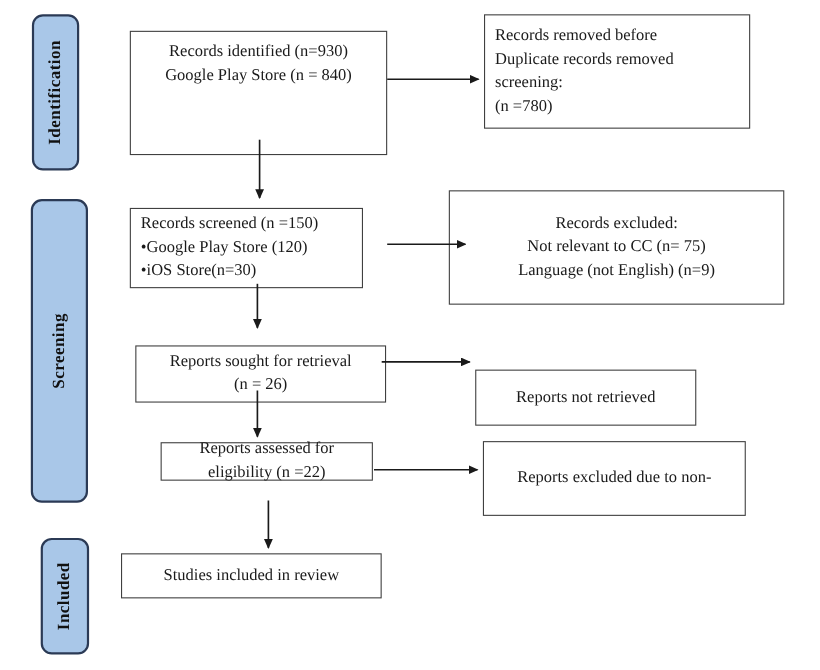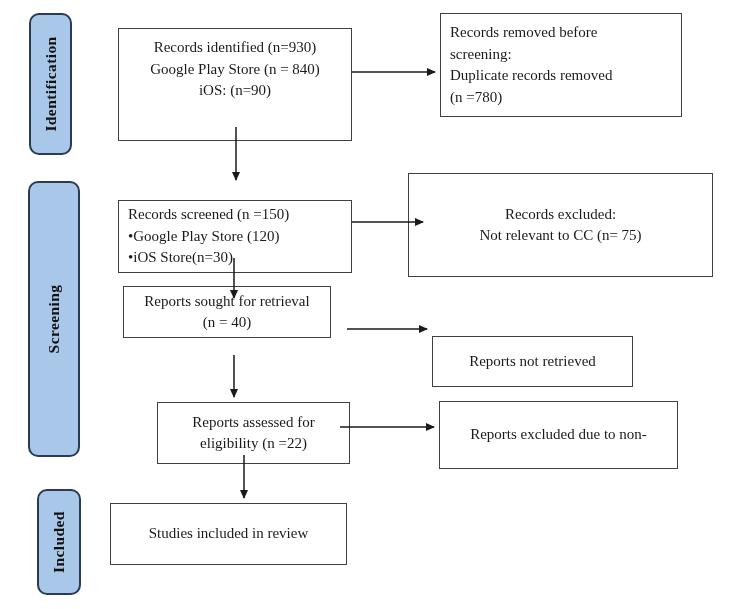--- a/index.html
+++ b/index.html
@@ -57,60 +57,60 @@
   <div class="stage" style="left:28px;top:181px;width:52px;height:276px;">
     <span class="vtext">Screening</span>
   </div>
   <div class="stage" style="left:37px;top:489px;width:44px;height:106px;">
     <span class="vtext">Included</span>
   </div>
 
   <div class="box center top" style="left:118px;top:14px;width:234px;height:113px;margin-top:14px;">
     <div>Records identified  (n=930)</div>
     <div>Google Play Store (n = 840)</div>
-    <div>iOS: (n=90)</div>
   </div>
 
   <div class="box left" style="left:440px;top:13px;width:242px;height:104px;">
     <div>Records removed before</div>
+    <div>Duplicate  records removed</div>
     <div>screening:</div>
-    <div>Duplicate  records removed</div>
     <div>(n =780)</div>
   </div>
 
-  <div class="box left" style="left:118px;top:200px;width:234px;height:73px;">
+  <div class="box left" style="left:118px;top:189px;width:212px;height:73px;">
     <div>Records screened (n =150)</div>
     <div>•Google Play Store (120)</div>
     <div>•iOS Store(n=30)</div>
   </div>
 
   <div class="box center" style="left:408px;top:173px;width:305px;height:104px;">
     <div>Records excluded:</div>
     <div>Not relevant  to CC (n= 75)</div>
+    <div>Language  (not English)  (n=9)</div>
   </div>
 
-  <div class="box center" style="left:123px;top:286px;width:208px;height:52px;">
+  <div class="box center" style="left:123px;top:314px;width:228px;height:52px;">
     <div>Reports sought for retrieval</div>
-    <div>(n = 40)</div>
+    <div>(n = 26)</div>
   </div>
 
   <div class="box center" style="left:432px;top:307px;width:201px;height:51px;margin-top:29px;">
     <div>Reports not retrieved</div>
   </div>
 
-  <div class="box center" style="left:157px;top:402px;width:193px;height:62px;">
+  <div class="box center" style="left:146px;top:402px;width:193px;height:35px;">
     <div>Reports assessed for</div>
     <div>eligibility  (n =22)</div>
   </div>
 
   <div class="box center" style="left:439px;top:401px;width:239px;height:68px;">
     <div>Reports excluded due to non-</div>
   </div>
 
-  <div class="box center" style="left:110px;top:503px;width:237px;height:62px;">
+  <div class="box center" style="left:110px;top:503px;width:237px;height:41px;">
     <div>Studies included in review</div>
   </div>
 
   <svg id="arrows" width="745" height="609" viewBox="0 0 745 609">
     <defs>
       <marker id="arw" markerWidth="9" markerHeight="8" refX="8" refY="4" orient="auto" markerUnits="userSpaceOnUse">
         <path d="M0,0 L9,4 L0,8 z" fill="#1a1a1a"></path>
       </marker>
     </defs>
     <line x1="236" y1="127" x2="236" y2="180" marker-end="url(#arw)"></line>

